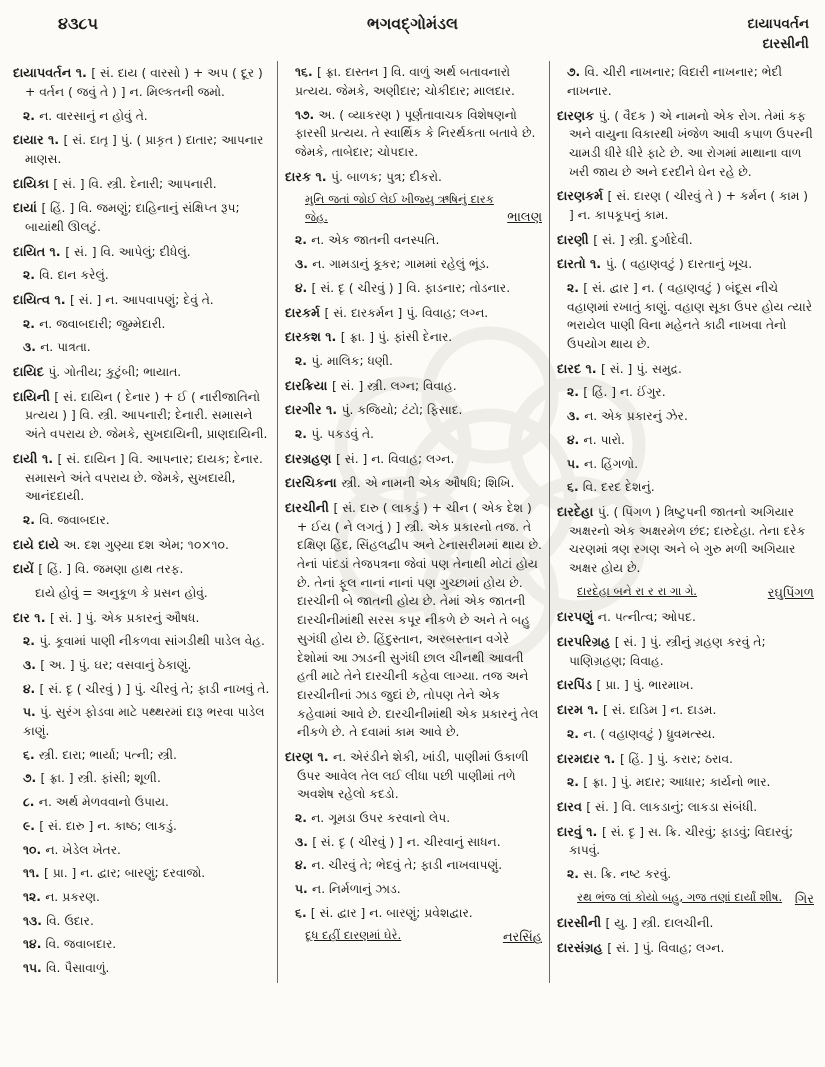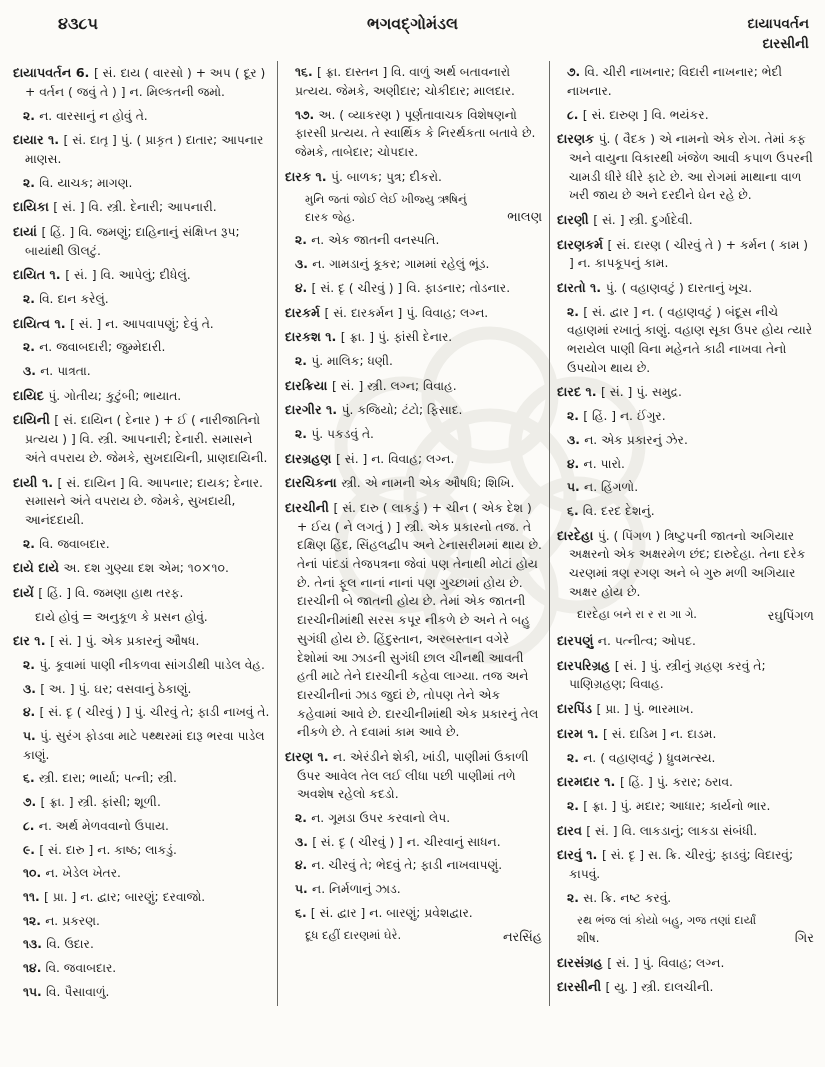--- a/index.html
+++ b/index.html
@@ -15,21 +15,21 @@
   
   .columns{position:relative;display:flex;align-items:stretch;padding:2px 4px 0 6px;z-index:1;}
   .col{width:263px;padding:2px 7px 0 7px;font-size:12.3px;line-height:1.52;}
   .col + .col{border-left:1px solid #6a6a66;}
   .col p{margin:0 0 5px 0;}
   p.entry{margin-left:12px;text-indent:-12px;}
   p.entry b{font-weight:bold;font-size:12.8px;}
   p.sense{padding-left:10px;}
   p.sense b{font-weight:bold;text-align:right;}
   p.idiom{padding-left:22px;}
-  p.verse{display:flex;justify-content:space-between;gap:20px;padding-left:20px;font-size:11.6px;}
+  p.verse{display:flex;justify-content:space-between;gap:5px;padding-left:20px;font-size:11.6px;text-decoration:underline;}
   p.verse .cite{white-space:nowrap;align-self:flex-end;font-size:13px;}
 </style>
 </head>
 <body>
 
 <div class="page">
 
   <div class="watermark">
     <svg width="390" height="390" viewBox="0 0 390 390" aria-hidden="true">
       <g fill="none" stroke="#eeede8" stroke-width="13">
@@ -48,24 +48,23 @@
     <div class="page-number">૪૩૮૫</div>
     <div class="book-title">ભગવદ્ગોમંડલ</div>
     <div class="guide-words">
       <div>દાયાપવર્તન</div>
       <div>દારસીની</div>
     </div>
   </div>
 
   <div class="columns">
     <div class="col">
-        <p class="entry"><b>દાયાપવર્તન 6. </b><span>[ સં. દાય ( વારસો ) + અપ ( દૂર ) + વર્તન ( જવું તે ) ] ન. મિલ્કતની જમો.</span></p>
+        <p class="entry"><b>દાયાપવર્તન ૧. </b><span>[ સં. દાય ( વારસો ) + અપ ( દૂર ) + વર્તન ( જવું તે ) ] ન. મિલ્કતની જમો.</span></p>
         <p class="sense"><b>૨. </b><span>ન. વારસાનું ન હોવું તે.</span></p>
         <p class="entry"><b>દાયાર ૧. </b><span>[ સં. દાતૃ ] પું. ( પ્રાકૃત ) દાતાર; આપનાર માણસ.</span></p>
-        <p class="sense"><b>૨. </b><span>વિ. યાચક; માગણ.</span></p>
         <p class="entry"><b>દાયિકા </b><span>[ સં. ] વિ. સ્ત્રી. દેનારી; આપનારી.</span></p>
         <p class="entry"><b>દાયાં </b><span>[ હિં. ] વિ. જમણું; દાહિનાનું સંક્ષિપ્ત રૂપ; બાયાંથી ઊલટું.</span></p>
         <p class="entry"><b>દાયિત ૧. </b><span>[ સં. ] વિ. આપેલું; દીધેલું.</span></p>
         <p class="sense"><b>૨. </b><span>વિ. દાન કરેલું.</span></p>
         <p class="entry"><b>દાયિત્વ ૧. </b><span>[ સં. ] ન. આપવાપણું; દેવું તે.</span></p>
         <p class="sense"><b>૨. </b><span>ન. જવાબદારી; જુમ્મેદારી.</span></p>
         <p class="sense"><b>૩. </b><span>ન. પાત્રતા.</span></p>
         <p class="entry"><b>દાયિદ </b><span>પું. ગોતીય; કુટુંબી; ભાયાત.</span></p>
         <p class="entry"><b>દાયિની </b><span>[ સં. દાયિન ( દેનાર ) + ઈ ( નારીજાતિનો પ્રત્યય ) ] વિ. સ્ત્રી. આપનારી; દેનારી. સમાસને અંતે વપરાય છે. જેમકે, સુખદાયિની, પ્રાણદાયિની.</span></p>
         <p class="entry"><b>દાયી ૧. </b><span>[ સં. દાયિન ] વિ. આપનાર; દાયક; દેનાર. સમાસને અંતે વપરાય છે. જેમકે, સુખદાયી, આનંદદાયી.</span></p>
@@ -115,24 +114,23 @@
         <p class="sense"><b>૪. </b><span>ન. ચીરવું તે; ભેદવું તે; ફાડી નાખવાપણું.</span></p>
         <p class="sense"><b>૫. </b><span>ન. નિર્મળાનું ઝાડ.</span></p>
         <p class="sense"><b>૬. </b><span>[ સં. દ્વાર ] ન. બારણું; પ્રવેશદ્વાર.</span></p>
         <p class="verse">
           <span>દૂધ દહીં દારણમાં ઘેરે.</span>
           <span class="cite">નરસિંહ</span>
         </p>
       </div>
     <div class="col">
         <p class="sense"><b>૭. </b><span>વિ. ચીરી નાખનાર; વિદારી નાખનાર; ભેદી નાખનાર.</span></p>
-        <p class="sense"><b>૮. </b><span>[ સં. દારુણ ] વિ. ભયંકર.</span></p>
         <p class="entry"><b>દારણક </b><span>પું. ( વૈદક ) એ નામનો એક રોગ. તેમાં કફ અને વાયુના વિકારથી ખંજેળ આવી કપાળ ઉપરની ચામડી ધીરે ધીરે ફાટે છે. આ રોગમાં માથાના વાળ ખરી જાય છે અને દરદીને ઘેન રહે છે.</span></p>
+        <p class="entry"><b>દારણકર્મ </b><span>[ સં. દારણ ( ચીરવું તે ) + કર્મન ( કામ ) ] ન. કાપકૂપનું કામ.</span></p>
         <p class="entry"><b>દારણી </b><span>[ સં. ] સ્ત્રી. દુર્ગાદેવી.</span></p>
-        <p class="entry"><b>દારણકર્મ </b><span>[ સં. દારણ ( ચીરવું તે ) + કર્મન ( કામ ) ] ન. કાપકૂપનું કામ.</span></p>
         <p class="entry"><b>દારતો ૧. </b><span>પું. ( વહાણવટું ) દારતાનું ખૂચ.</span></p>
         <p class="sense"><b>૨. </b><span>[ સં. દ્વાર ] ન. ( વહાણવટું ) બંદૂસ નીચે વહાણમાં રખાતું કાણું. વહાણ સૂકા ઉપર હોય ત્યારે ભરાયેલ પાણી વિના મહેનતે કાઢી નાખવા તેનો ઉપયોગ થાય છે.</span></p>
         <p class="entry"><b>દારદ ૧. </b><span>[ સં. ] પું. સમુદ્ર.</span></p>
         <p class="sense"><b>૨. </b><span>[ હિં. ] ન. ઈંગુર.</span></p>
         <p class="sense"><b>૩. </b><span>ન. એક પ્રકારનું ઝેર.</span></p>
         <p class="sense"><b>૪. </b><span>ન. પારો.</span></p>
         <p class="sense"><b>૫. </b><span>ન. હિંગળો.</span></p>
         <p class="sense"><b>૬. </b><span>વિ. દરદ દેશનું.</span></p>
         <p class="entry"><b>દારદેહા </b><span>પું. ( પિંગળ ) ત્રિષ્ટુપની જાતનો અગિયાર અક્ષરનો એક અક્ષરમેળ છંદ; દારુદેહા. તેના દરેક ચરણમાં ત્રણ રગણ અને બે ગુરુ મળી અગિયાર અક્ષર હોય છે.</span></p>
         <p class="verse">
@@ -146,18 +144,18 @@
         <p class="sense"><b>૨. </b><span>ન. ( વહાણવટું ) ધ્રુવમત્સ્ય.</span></p>
         <p class="entry"><b>દારમદાર ૧. </b><span>[ હિં. ] પું. કરાર; ઠરાવ.</span></p>
         <p class="sense"><b>૨. </b><span>[ ફ્રા. ] પું. મદાર; આધાર; કાર્યનો ભાર.</span></p>
         <p class="entry"><b>દારવ </b><span>[ સં. ] વિ. લાકડાનું; લાકડા સંબંધી.</span></p>
         <p class="entry"><b>દારવું ૧. </b><span>[ સં. દૃ ] સ. ક્રિ. ચીરવું; ફાડવું; વિદારવું; કાપવું.</span></p>
         <p class="sense"><b>૨. </b><span>સ. ક્રિ. નષ્ટ કરવું.</span></p>
         <p class="verse">
           <span>રથ ભંજ લાં કોયો બહુ, ગજ તણાં દાર્યાં શીષ.</span>
           <span class="cite">ગિર</span>
         </p>
+        <p class="entry"><b>દારસીની </b><span>[ યુ. ] સ્ત્રી. દાલચીની.</span></p>
         <p class="entry"><b>દારસંગ્રહ </b><span>[ સં. ] પું. વિવાહ; લગ્ન.</span></p>
-        <p class="entry"><b>દારસીની </b><span>[ યુ. ] સ્ત્રી. દાલચીની.</span></p>
       </div>
   </div>
 
 </div>
 
 </body></html>

